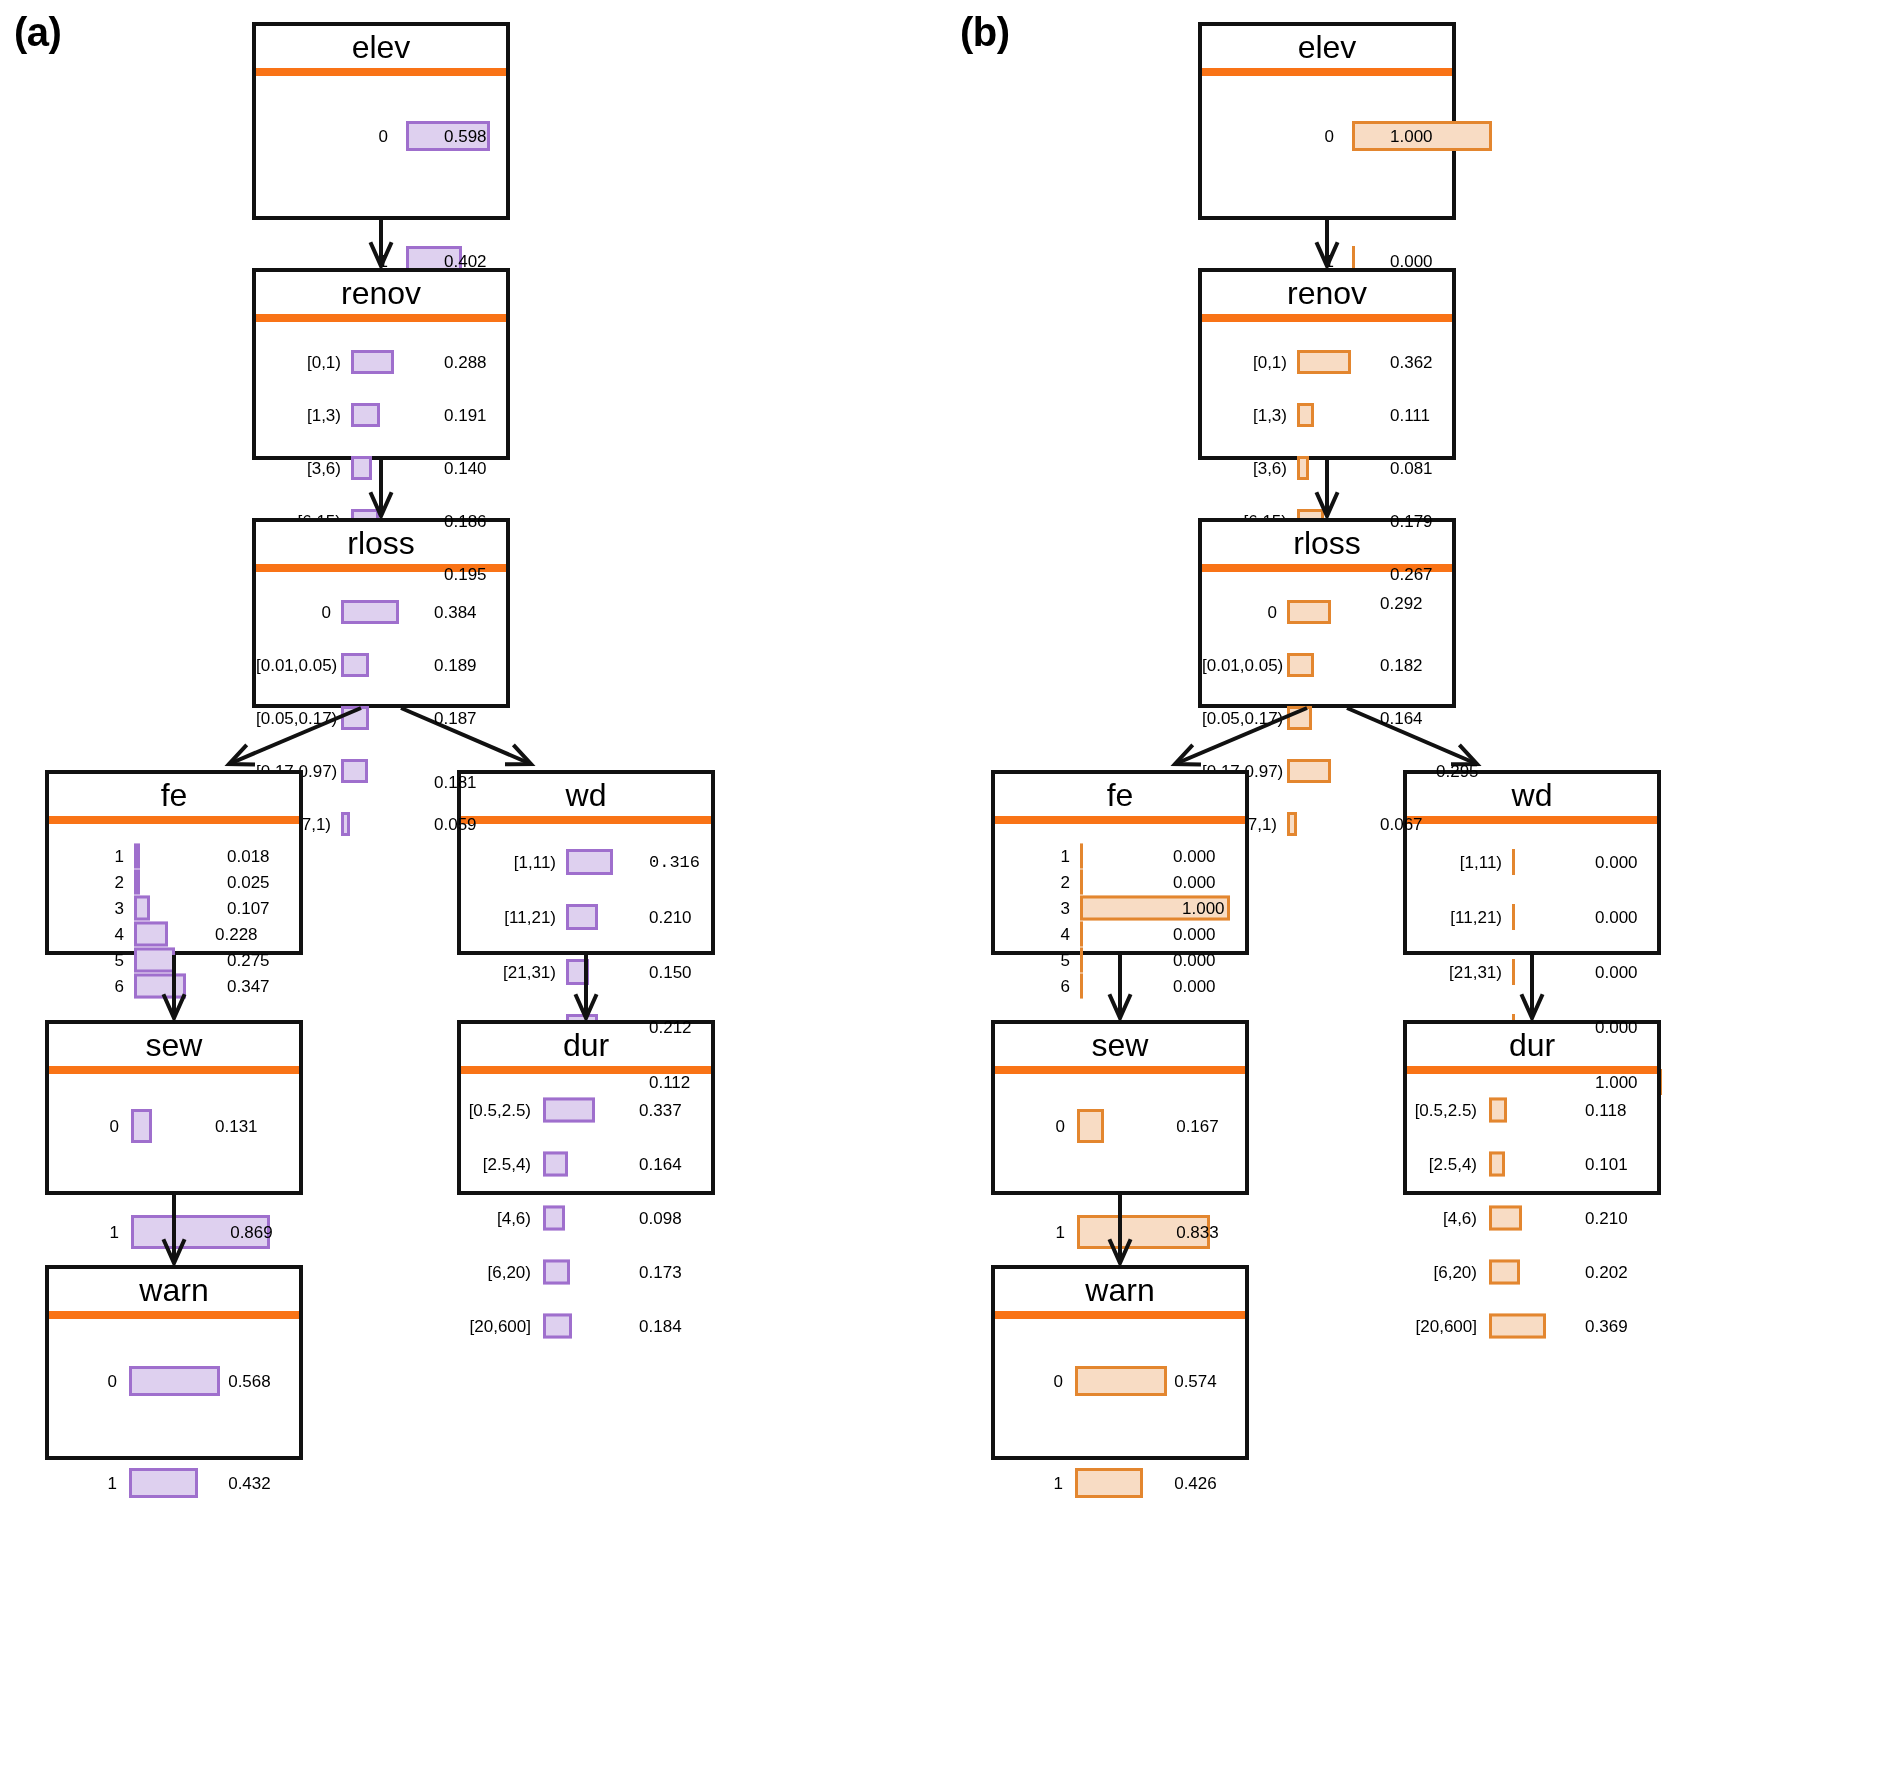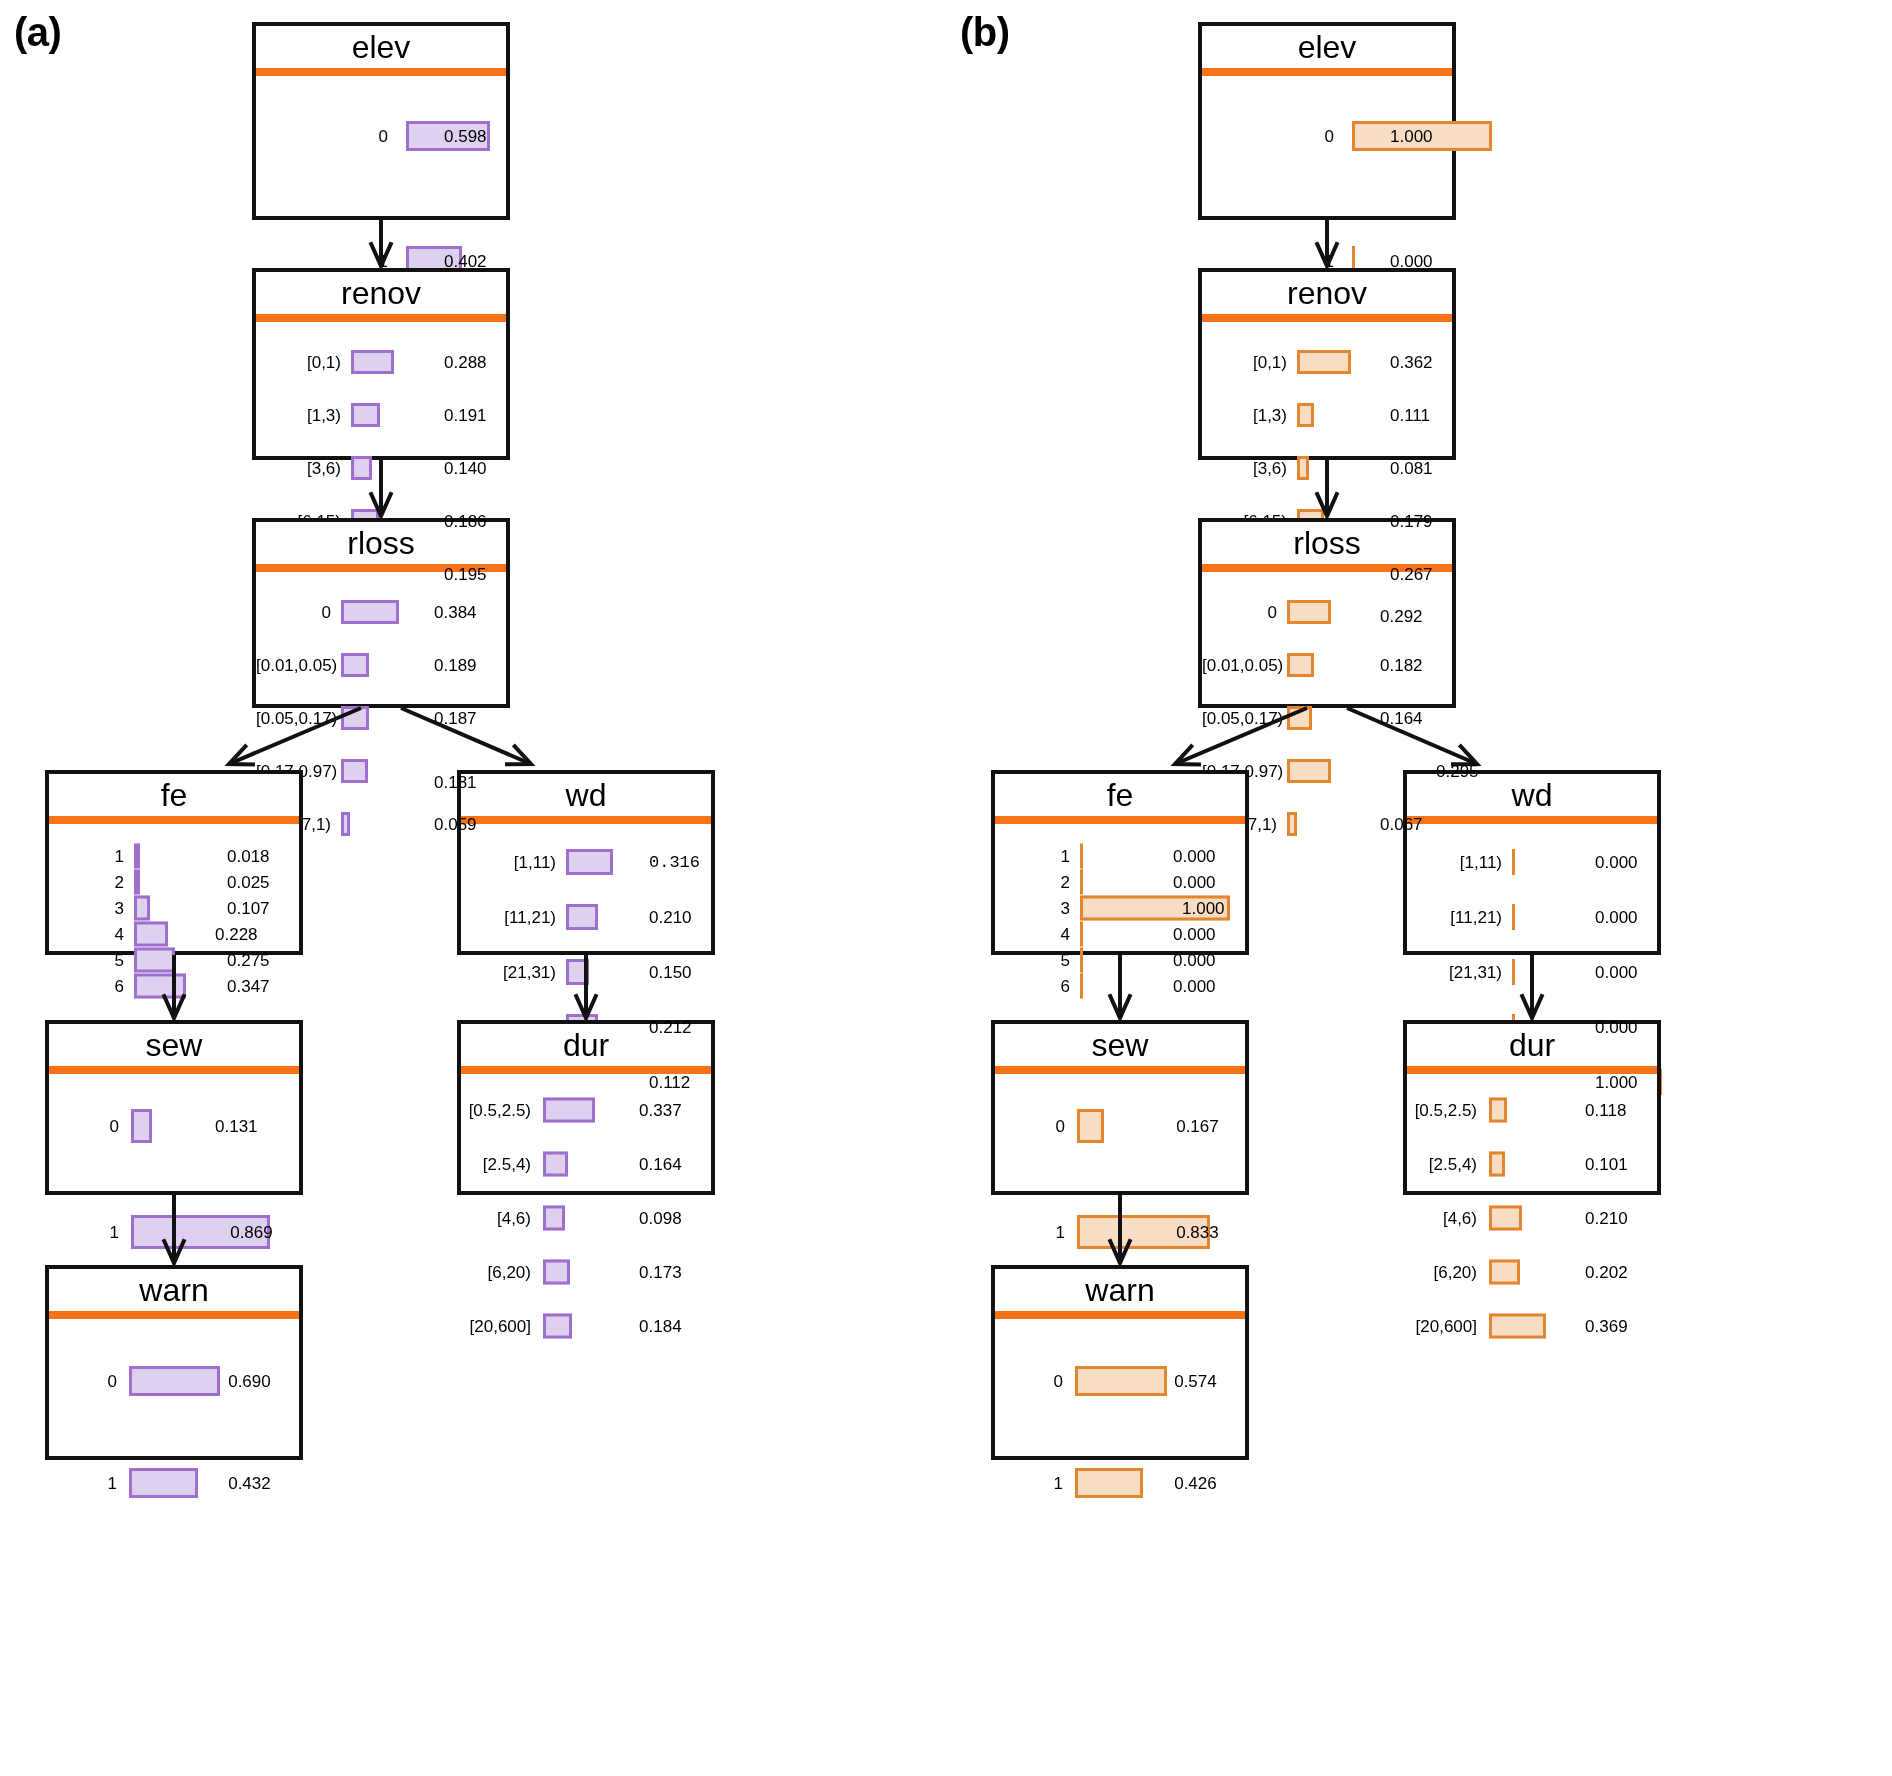--- a/index.html
+++ b/index.html
@@ -205,21 +205,21 @@
         <div class="row-label" style="left: 0px; width: 70px; top: 252px;">[20,600]</div>
         <div class="bar purple" style="left: 82px; top: 252px; width: 28.52px; height: 25px;"></div>
         <div class="row-value" style="left: 178.1px; top: 252px;">0.184</div>
       </div>
     </div>
     <div class="node" style="left: 45px; top: 1265px; width: 258px; height: 195px;">
       <div class="node-title">warn</div>
       <div class="node-body">
         <div class="row-label" style="left: 0px; width: 68px; top: 62px;">0</div>
         <div class="bar purple" style="left: 80px; top: 62px; width: 90.88px; height: 30px;"></div>
-        <div class="row-value" style="left: 179.2px; top: 62px;">0.690</div>
+        <div class="row-value" style="left: 179.2px; top: 62px;">0.568</div>
         <div class="row-label" style="left: 0px; width: 68px; top: 164px;">1</div>
         <div class="bar purple" style="left: 80px; top: 164px; width: 69.12px; height: 30px;"></div>
         <div class="row-value" style="left: 179.2px; top: 164px;">0.432</div>
       </div>
     </div>
     <svg class="arrow" width="28" height="74" style="left: 367px; top: 206px;">
       <line x1="14" y1="14" x2="14" y2="60" stroke="#111" stroke-width="4"></line>
       <polyline points="3.398228220451175,36.259687551879985 14,60 24.60177177954882,36.25968755187998" stroke="#111" stroke-width="4" fill="none"></polyline>
     </svg>
     <svg class="arrow" width="28" height="84" style="left: 367px; top: 446px;">
@@ -279,21 +279,21 @@
         <div class="row-label" style="left: 0px; width: 85px; top: 252px;">[15,87]</div>
         <div class="bar orange" style="left: 95px; top: 252px; width: 40.05px; height: 24px;"></div>
         <div class="row-value" style="left: 188px; top: 252px;">0.267</div>
       </div>
     </div>
     <div class="node" style="left: 252px; top: 518px; width: 258px; height: 190px;">
       <div class="node-title">rloss</div>
       <div class="node-body">
         <div class="row-label" style="left: 0px; width: 75px; top: 40px;">0</div>
         <div class="bar orange" style="left: 85px; top: 40px; width: 43.8px; height: 24px;"></div>
-        <div class="row-value" style="left: 178px; top: 44px; text-align: center;">0.292</div>
+        <div class="row-value" style="left: 178px; top: 31px; text-align: center;">0.292</div>
         <div class="row-label" style="left: 0px; width: 75px; top: 93px;">[0.01,0.05)</div>
         <div class="bar orange" style="left: 85px; top: 93px; width: 27.3px; height: 24px;"></div>
         <div class="row-value" style="left: 178px; top: 93px;">0.182</div>
         <div class="row-label" style="left: 0px; width: 75px; top: 146px;">[0.05,0.17)</div>
         <div class="bar orange" style="left: 85px; top: 146px; width: 24.6px; height: 24px;"></div>
         <div class="row-value" style="left: 178px; top: 146px;">0.164</div>
         <div class="row-label" style="left: 0px; width: 75px; top: 199px;">[0.17,0.97)</div>
         <div class="bar orange" style="left: 85px; top: 199px; width: 44.25px; height: 24px;"></div>
         <div class="row-value" style="left: 192px; top: 199px; margin-left: 42px;">0.295</div>
         <div class="row-label" style="left: 0px; width: 75px; top: 252px;">[0.97,1)</div>

